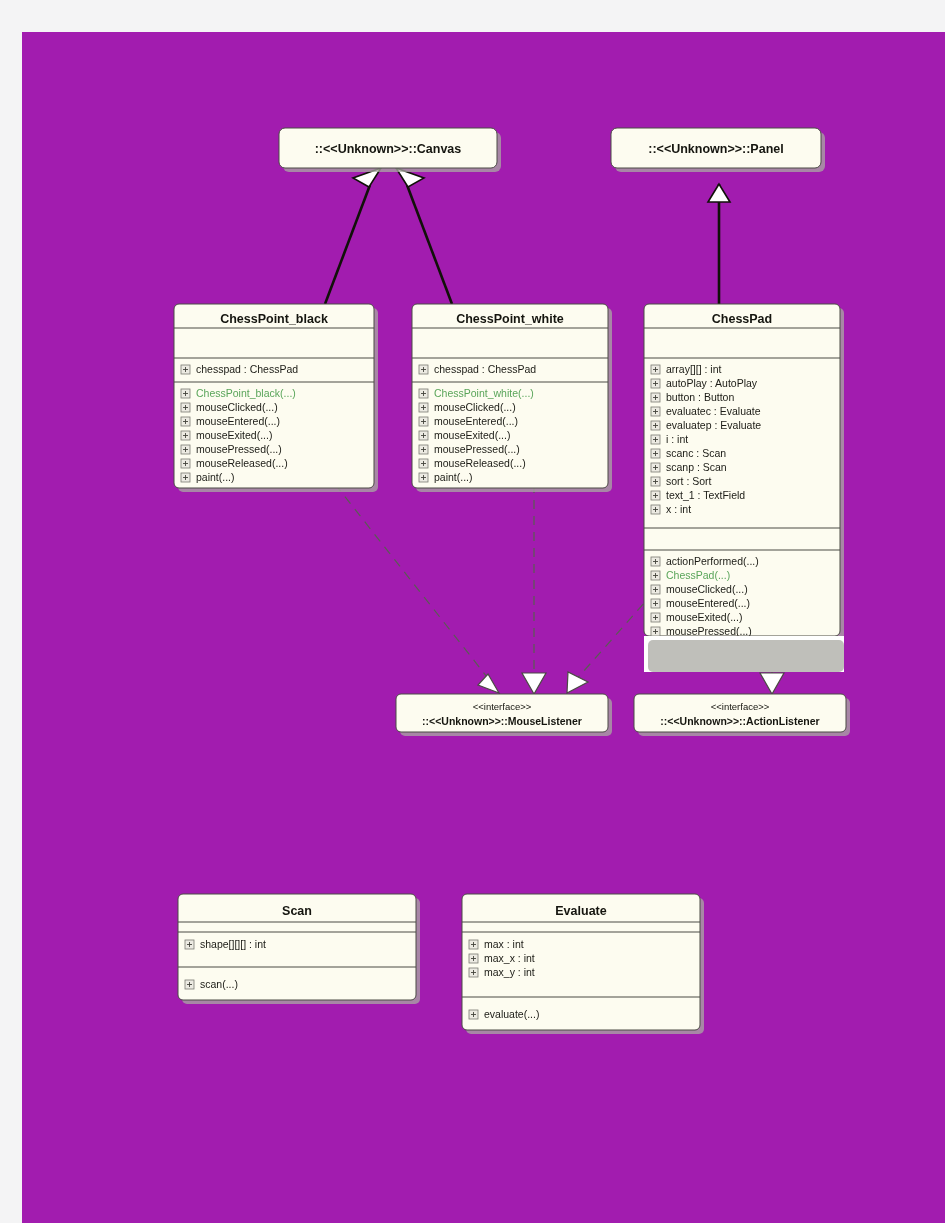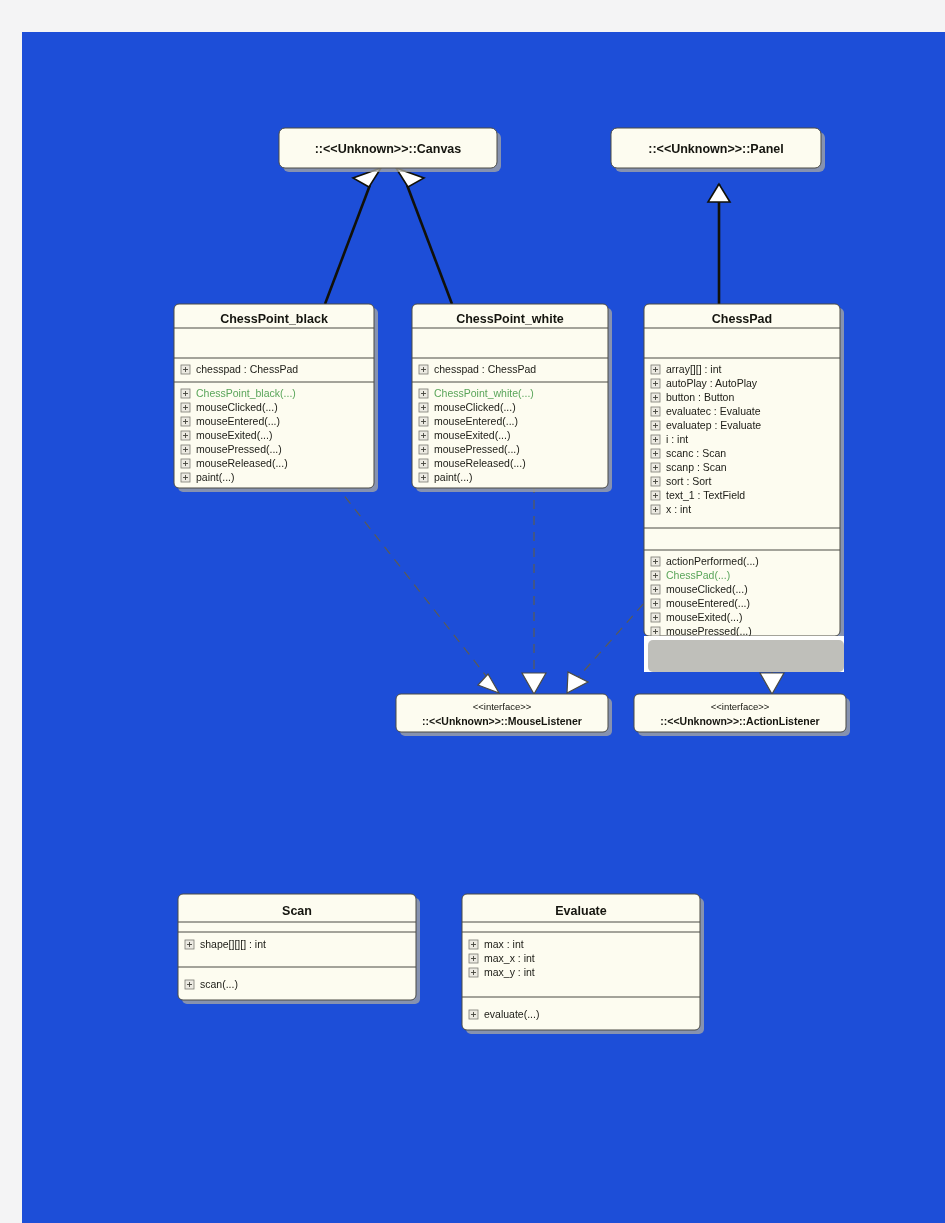--- a/index.html
+++ b/index.html
@@ -13,21 +13,21 @@
     height: 1223px;
     font-family: "Liberation Sans", sans-serif;
     overflow: hidden;
   }
   #page {
     position: absolute;
     left: 22px;
     top: 32px;
     width: 923px;
     height: 1191px;
-    background: #1d4ed8;
+    background: #a21caf;
   }
   #diagram {
     position: absolute;
     left: 0;
     top: 0;
     width: 923px;
     height: 1191px;
   }
   .cls-box-rect {
     fill: #fdfcf0;

